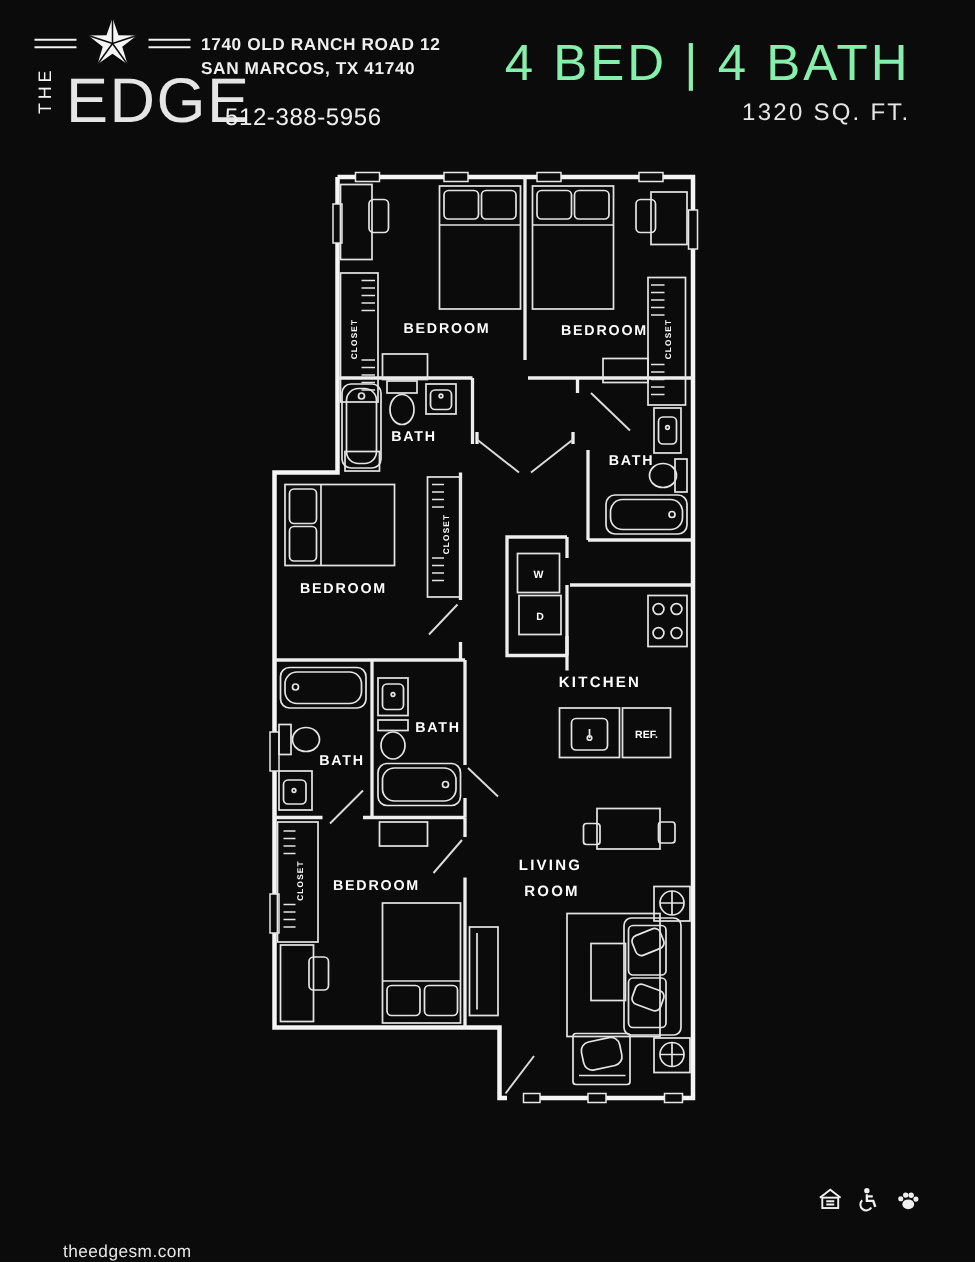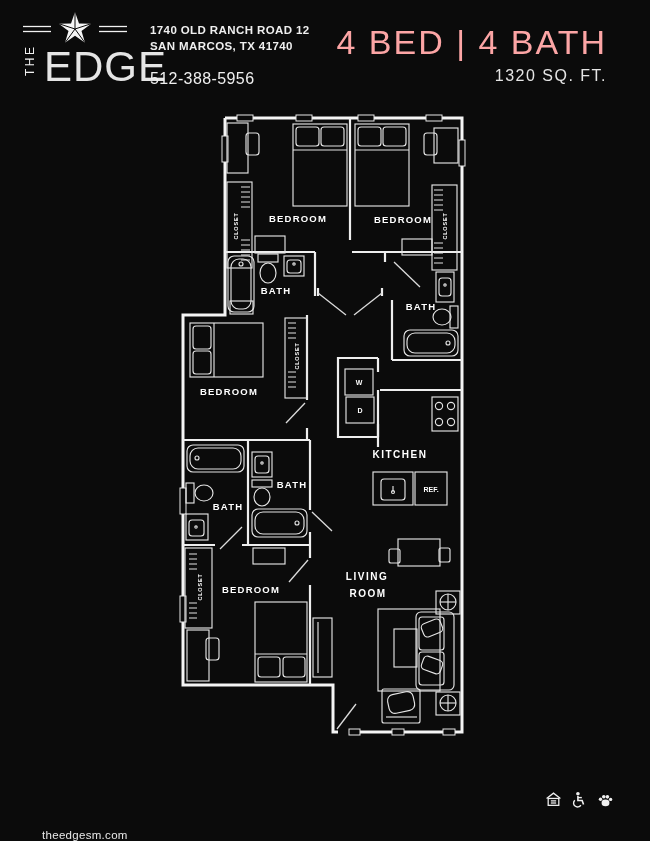--- a/index.html
+++ b/index.html
@@ -6,24 +6,24 @@
   body{width:650px;height:841px;background:#0b0b0b;position:relative;overflow:hidden;
        font-family:"Liberation Sans",sans-serif;color:#fff;}
   .abs{position:absolute;}
   
   .logo{left:14px;top:6px;width:122px;height:88px;}
   .logo-star{left:0;top:4px;}
   .brand-the{left:9px;top:44px;width:14px;height:40px;font-size:12px;letter-spacing:2.5px;
              font-weight:400;transform:rotate(-90deg) translateX(-26px);transform-origin:left top;
              white-space:nowrap;color:#f2f2f2;}
   .brand-edge{left:30px;top:40px;font-size:42px;font-weight:400;letter-spacing:1px;color:#e5e5e5;line-height:1;}
-  .addr{left:150px;top:22px;font-size:11.5px;font-weight:700;letter-spacing:.4px;line-height:16px;color:#efefef;}
+  .addr{left:134px;top:22px;font-size:11.5px;font-weight:700;letter-spacing:.4px;line-height:16px;color:#efefef;}
   .phone{left:150px;top:70px;font-size:16px;font-weight:400;letter-spacing:.4px;color:#efefef;}
   .unit{right:43px;top:24px;text-align:right;}
-  .unit-title{font-size:34px;font-weight:400;letter-spacing:2px;color:#fca5a5;line-height:1.1;}
+  .unit-title{font-size:34px;font-weight:400;letter-spacing:2px;color:#86efac;line-height:1.1;}
   .unit-area{font-size:16px;font-weight:400;letter-spacing:1.5px;color:#e5e5e5;margin-top:6px;}
   
   .plan{left:165px;top:105px;}
   
   .site{left:42px;top:829px;font-size:11.5px;letter-spacing:.3px;color:#e8e8e8;}
   .foot-icons{right:36px;top:791px;display:flex;gap:9px;align-items:center;}
   svg text{fill:#ffffff;font-family:"Liberation Sans",sans-serif;}
   .rlabel{font-size:9.5px;font-weight:700;letter-spacing:1.2px;}
   .rlabel-lg{font-size:10px;font-weight:700;letter-spacing:1.5px;}
   .clabel{font-size:5.5px;font-weight:700;letter-spacing:.8px;}

